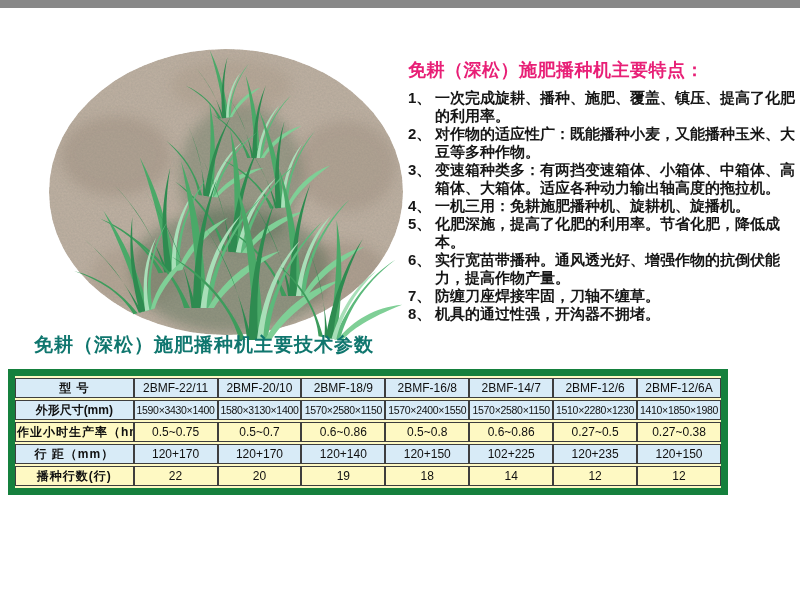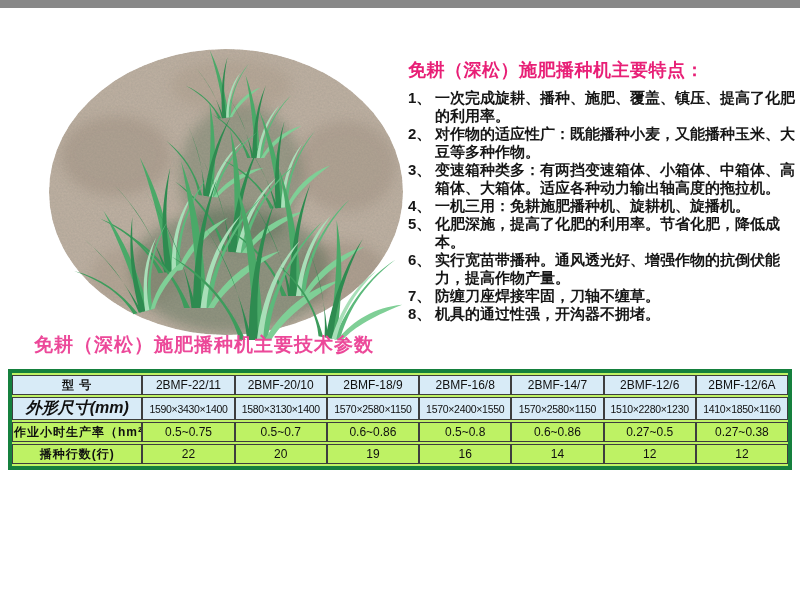--- a/index.html
+++ b/index.html
@@ -18,39 +18,39 @@
   }
   .feature-list{margin:0;padding:0;list-style:none;}
   .feature-item{
     display:flex;font-size:15px;line-height:18px;font-weight:bold;color:#161616;
   }
   .feature-item .num{flex:0 0 27px;}
   .feature-item .txt{flex:1;}
   
   .specs-heading{
     position:absolute;left:34px;top:324px;margin:0;
-    font-size:19px;font-weight:bold;color:#ec4899;letter-spacing:1px;
+    font-size:19px;font-weight:bold;color:#0f766e;letter-spacing:1px;
   }
   
   .specs-table{
-    position:absolute;left:8px;top:361px;width:784px;
+    position:absolute;left:8px;top:361px;width:720px;
     border-collapse:separate;border-spacing:0 2px;
-    border:4px solid #15803d;background:#bef264;table-layout:fixed;
+    border:7px solid #15803d;background:#fef9c3;table-layout:fixed;
   }
   .specs-table col.c-label{width:16.8%;}
   .specs-table th,.specs-table td{
     border:1px solid #3e3e3e;text-align:center;vertical-align:middle;
     height:18px;padding:0 1px;font-size:12px;color:#101010;white-space:nowrap;
     overflow:hidden;
   }
   .specs-table th{font-weight:normal;background:#d8ebf7;}
   tr.blue td{background:#d8ebf7;}
   td.lbl,th.lbl{font-weight:bold;letter-spacing:1px;}
   tr.dim td{font-size:10.5px;letter-spacing:-0.3px;}
-  tr.dim td.lbl{font-size:16px;letter-spacing:0;font-style:italic;}
+  tr.dim td.lbl{font-size:12px;letter-spacing:0;}
 </style>
 </head>
 <body>
 
 <div class="page">
 
   <div class="photo">
     <svg width="364" height="304" viewBox="0 0 364 304">
       <defs>
         <clipPath id="oval">
@@ -166,38 +166,48 @@
     </thead>
     <tbody>
       <tr class="blue dim">
         <td class="lbl">外形尺寸(mm)</td>
         <td>1590×3430×1400</td>
         <td>1580×3130×1400</td>
         <td>1570×2580×1150</td>
         <td>1570×2400×1550</td>
         <td>1570×2580×1150</td>
         <td>1510×2280×1230</td>
-        <td>1410×1850×1160</td>
+        <td>1410×1850×1980</td>
       </tr>
       <tr>
         <td class="lbl">作业小时生产率（hm²/h）</td>
         <td>0.5~0.75</td>
         <td>0.5~0.7</td>
         <td>0.6~0.86</td>
         <td>0.5~0.8</td>
         <td>0.6~0.86</td>
         <td>0.27~0.5</td>
         <td>0.27~0.38</td>
       </tr>
+      <tr class="blue">
+        <td class="lbl">行  距（mm）</td>
+        <td>120+170</td>
+        <td>120+170</td>
+        <td>120+140</td>
+        <td>120+150</td>
+        <td>102+225</td>
+        <td>120+235</td>
+        <td>120+150</td>
+      </tr>
       <tr>
         <td class="lbl">播种行数(行)</td>
         <td>22</td>
         <td>20</td>
         <td>19</td>
-        <td>16</td>
+        <td>18</td>
         <td>14</td>
         <td>12</td>
         <td>12</td>
       </tr>
     </tbody>
   </table>
 
 </div>
 
 </body></html>

